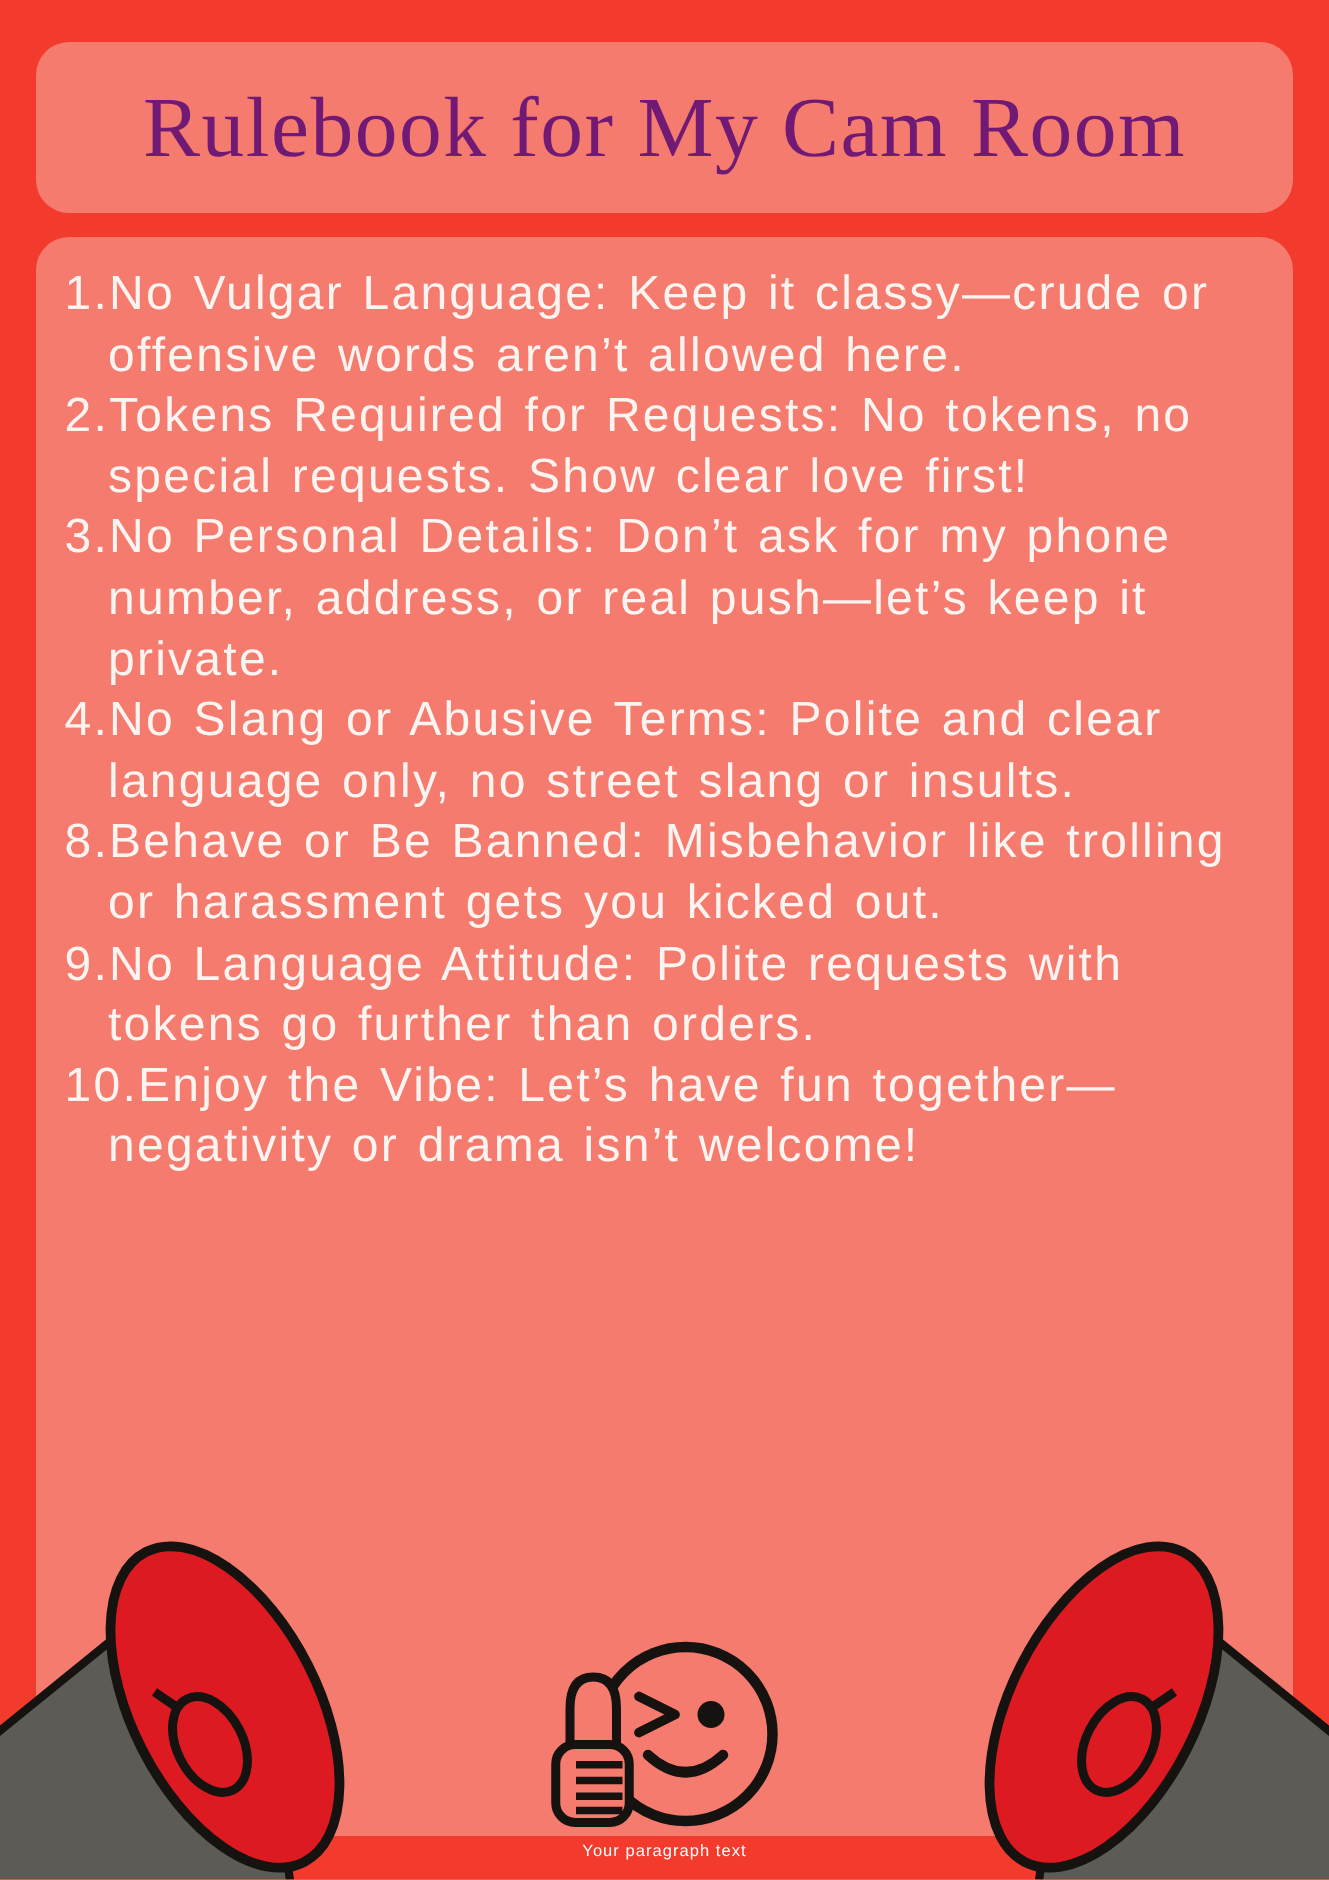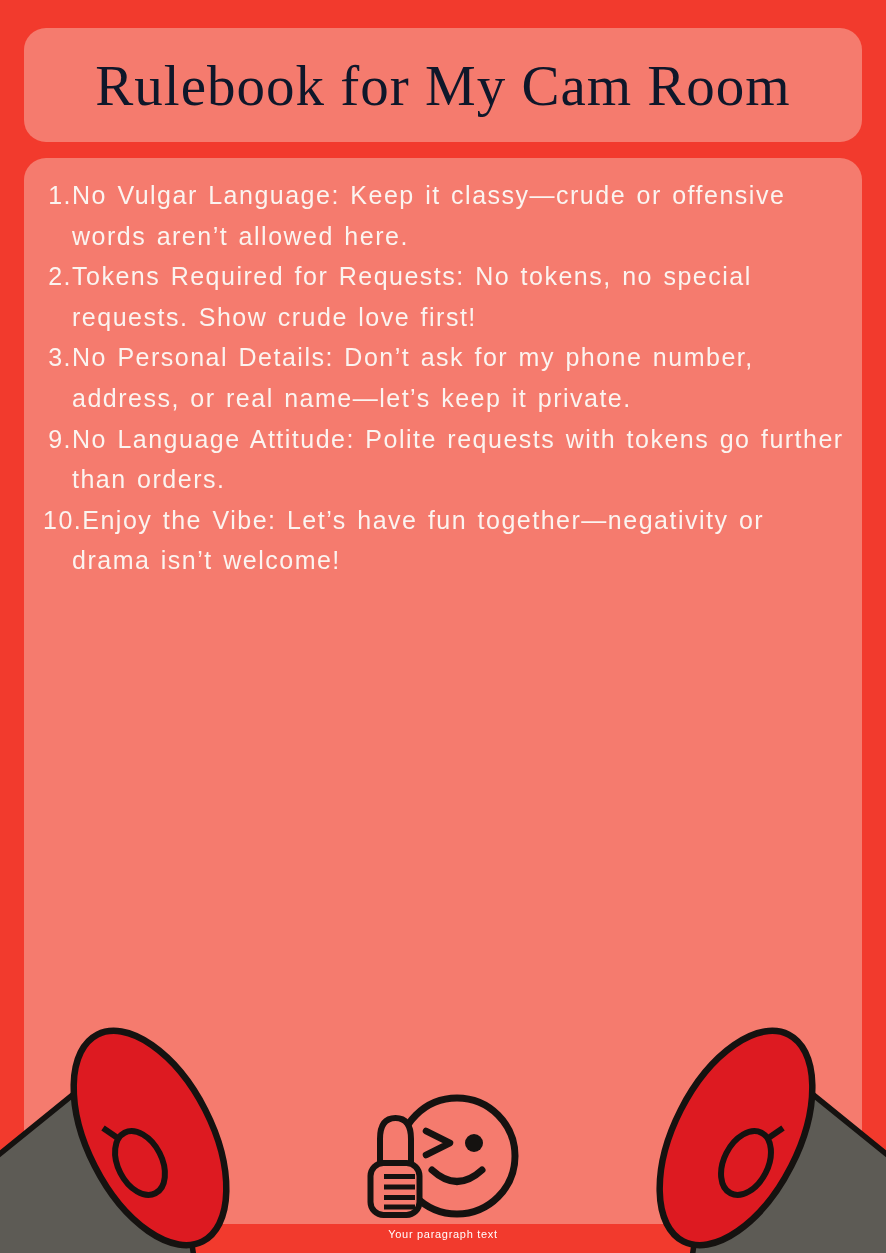--- a/index.html
+++ b/index.html
@@ -17,38 +17,38 @@
     width: 838px; height: 114px;
     background: #f57b6e; border-radius: 22px;
     display: flex; align-items: center; justify-content: center;
     z-index: 1;
   }
   .title {
     margin: 0;
     font-family: "Liberation Serif", serif;
     font-weight: 400;
     font-size: 57px;
-    color: #0f172a;
+    color: #701a75;
     letter-spacing: 1px;
     white-space: nowrap;
   }
 
   .rules-panel {
     position: absolute; left: 24px; top: 158px;
     width: 838px; height: 1066px;
     background: #f57b6e; border-radius: 22px;
     box-sizing: border-box;
     padding: 17px 14px 0 0;
     z-index: 1;
   }
   ol.rules { list-style: none; margin: 0; padding: 0; }
   .rule {
     display: block;
     padding-left: 48px;
-    font-size: 25px;
+    font-size: 32px;
     line-height: 40.6px;
     color: #fbf4f0;
     letter-spacing: 1.5px;
     word-spacing: 2px;
   }
   .rule .num {
     display: inline-block;
     min-width: 29px;
     margin-left: -29px;
     text-align: right;
@@ -75,22 +75,24 @@
 
 <div class="poster">
 
   <header class="header-panel">
     <h1 class="title">Rulebook for My Cam Room</h1>
   </header>
 
   <main class="rules-panel">
     <ol class="rules">
       <li class="rule"><span class="num">1.</span><span>No Vulgar Language: Keep it classy—crude or offensive words aren’t allowed here.</span></li>
-      <li class="rule"><span class="num">2.</span><span>Tokens Required for Requests: No tokens, no special requests. Show crude love first!</span></li>
-      <li class="rule"><span class="num">3.</span><span>No Personal Details: Don’t ask for my phone number, address, or real name—let’s keep it private.</span></li>
+      <li class="rule"><span class="num">2.</span><span>Tokens Required for Requests: No tokens, no special requests. Show clear love first!</span></li>
+      <li class="rule"><span class="num">3.</span><span>No Personal Details: Don’t ask for my phone number, address, or real push—let’s keep it private.</span></li>
+      <li class="rule"><span class="num">4.</span><span>No Slang or Abusive Terms: Polite and clear language only, no street slang or insults.</span></li>
+      <li class="rule"><span class="num">8.</span><span>Behave or Be Banned: Misbehavior like trolling or harassment gets you kicked out.</span></li>
       <li class="rule"><span class="num">9.</span><span>No Language Attitude: Polite requests with tokens go further than orders.</span></li>
       <li class="rule"><span class="num">10.</span><span>Enjoy the Vibe: Let’s have fun together—negativity or drama isn’t welcome!</span></li>
     </ol>
   </main>
 
   <svg class="smiley" width="160" height="145" viewBox="0 0 160 145">
     <circle cx="97" cy="73" r="58" fill="none" stroke="#151210" stroke-width="7"></circle>
     <polyline points="66,48 90,60 66,72" fill="none" stroke="#151210" stroke-width="6.5" stroke-linecap="round" stroke-linejoin="round"></polyline>
     <circle cx="114" cy="60" r="9" fill="#151210"></circle>
     <path d="M 72,87 Q 97,110 122,87" fill="none" stroke="#151210" stroke-width="7" stroke-linecap="round"></path>

